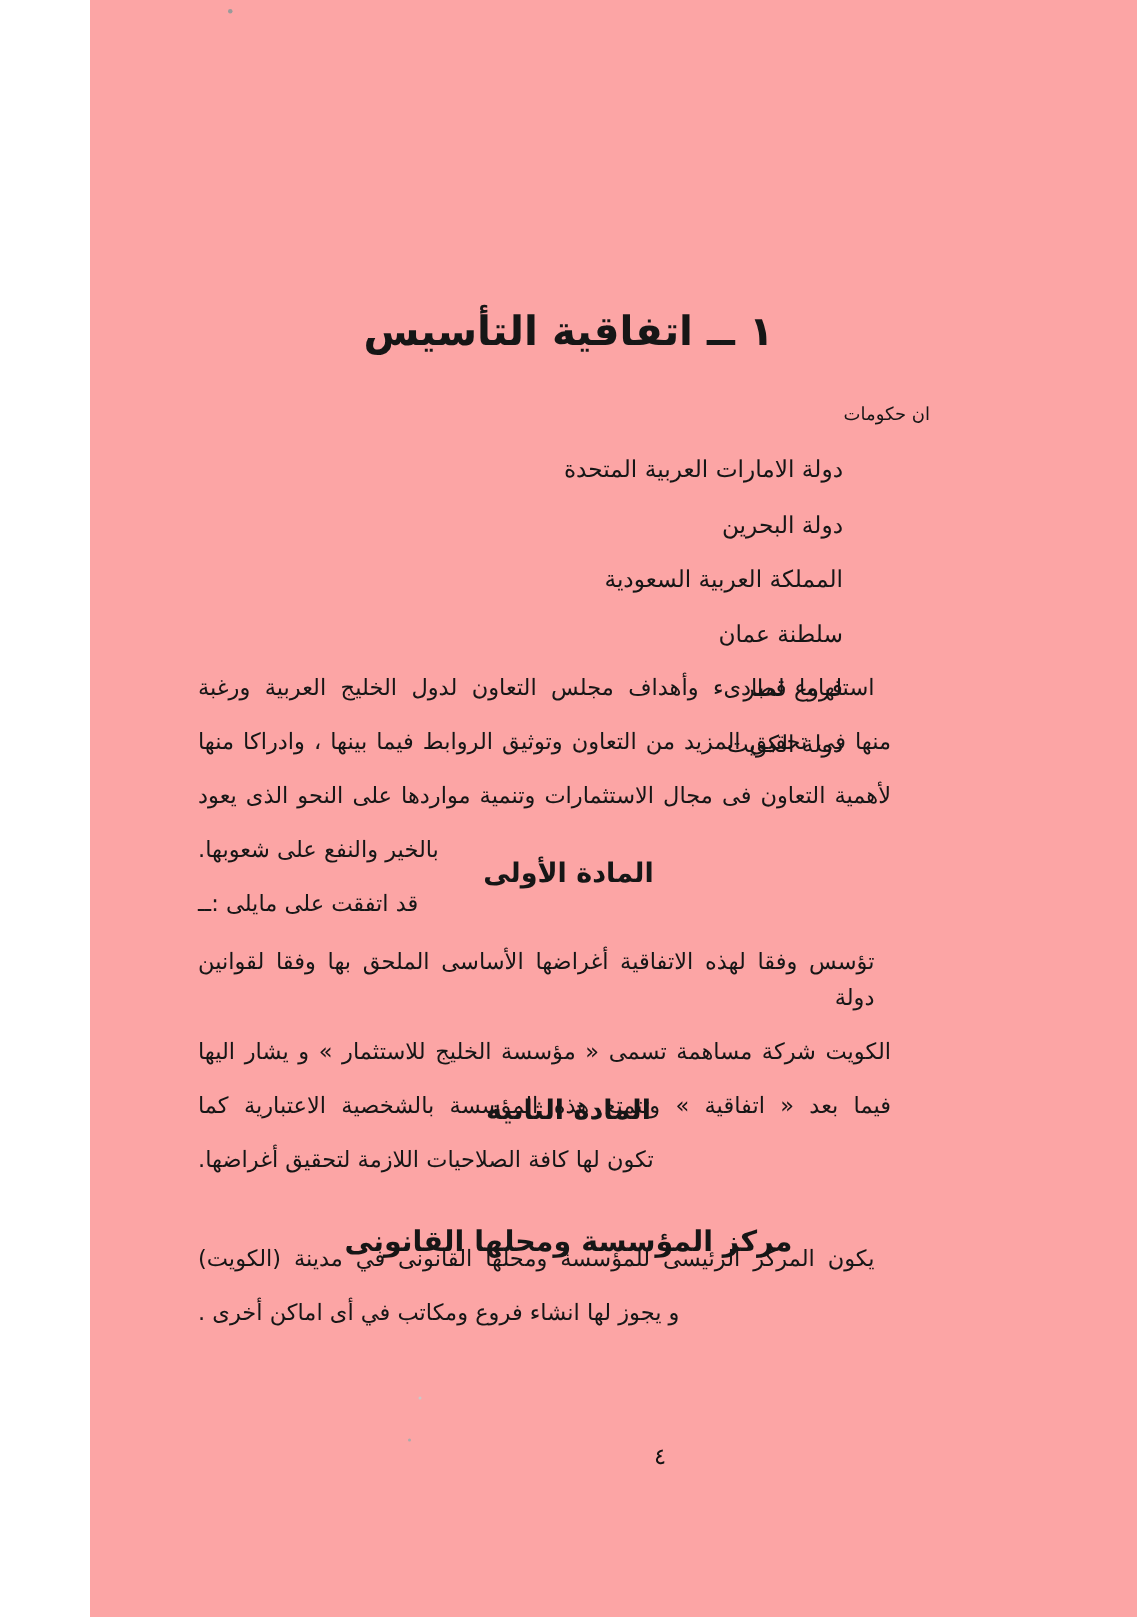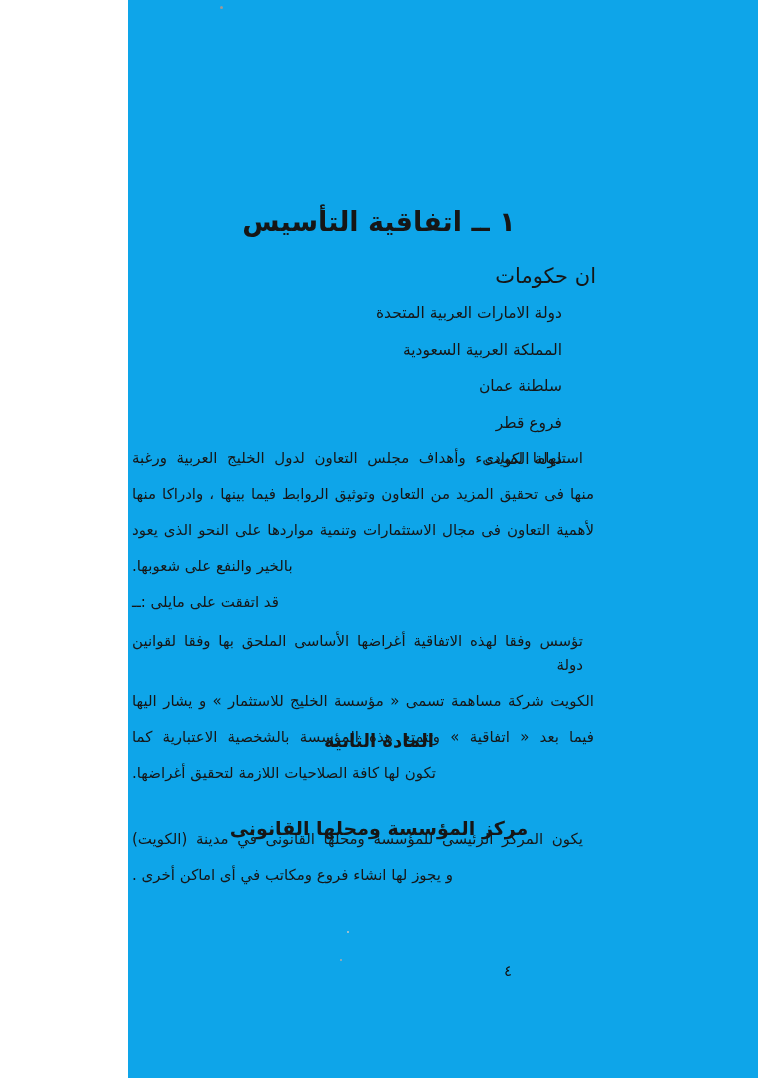--- a/index.html
+++ b/index.html
@@ -2,46 +2,46 @@
 <html lang="ar" dir="rtl"><head>
 <meta charset="utf-8">
 <style>
   html, body {
     margin: 0;
     padding: 0;
     background: #ffffff;
   }
   .page {
     position: relative;
-    width: 630px;
+    width: 698px;
     height: 1078px;
-    background: #0ea5e9;
+    background: #fca5a5;
     font-family: "DejaVu Sans", sans-serif;
     direction: rtl;
     color: #161616;
     overflow: hidden;
   }
   .doc-title {
     position: absolute;
     top: 206px;
     right: 148px;
     width: 462px;
     text-align: center;
     font-size: 27px;
     font-weight: bold;
     letter-spacing: 0.5px;
   }
   .preamble-intro {
     position: absolute;
     top: 264px;
-    right: 156px;
+    right: 132px;
     width: 462px;
     text-align: right;
     padding-left: 0;
-    font-size: 21px;
+    font-size: 12px;
     line-height: 24px;
     box-sizing: border-box;
     padding-right: 6px;
   }
   .countries {
     position: absolute;
     top: 289px;
     right: 148px;
     width: 462px;
     box-sizing: border-box;
@@ -116,34 +116,36 @@
 <body>
 
 <div class="page">
 
   <div class="doc-title">١ ــ اتفاقية التأسيس</div>
 
   <div class="preamble-intro">ان حكومات</div>
 
   <div class="countries">
     <div class="line">دولة الامارات العربية المتحدة</div>
+    <div class="line">دولة البحرين</div>
     <div class="line">المملكة العربية السعودية</div>
     <div class="line">سلطنة عمان</div>
     <div class="line">فروع قطر</div>
     <div class="line">دولة الكويت</div>
   </div>
 
   <div class="para para-1">
     <div class="line just indent">استلهاما لمبادىء وأهداف مجلس التعاون لدول الخليج العربية ورغبة</div>
     <div class="line just">منها فى تحقيق المزيد من التعاون وتوثيق الروابط فيما بينها ، وادراكا منها</div>
     <div class="line just">لأهمية التعاون فى مجال الاستثمارات وتنمية مواردها على النحو الذى يعود</div>
     <div class="line right">بالخير والنفع على شعوبها.</div>
     <div class="line right">قد اتفقت على مايلى :ــ</div>
   </div>
 
+  <div class="section-heading heading-1">المادة الأولى</div>
 
   <div class="para para-2">
     <div class="line just indent">تؤسس وفقا لهذه الاتفاقية أغراضها الأساسى الملحق بها وفقا لقوانين دولة</div>
     <div class="line just">الكويت شركة مساهمة تسمى « مؤسسة الخليج للاستثمار » و يشار اليها</div>
     <div class="line just">فيما بعد « اتفاقية » وتتمتع هذه المؤسسة بالشخصية الاعتبارية كما</div>
     <div class="line right">تكون لها كافة الصلاحيات اللازمة لتحقيق أغراضها.</div>
   </div>
 
   <div class="section-heading heading-2">المادة الثانية</div>
 

